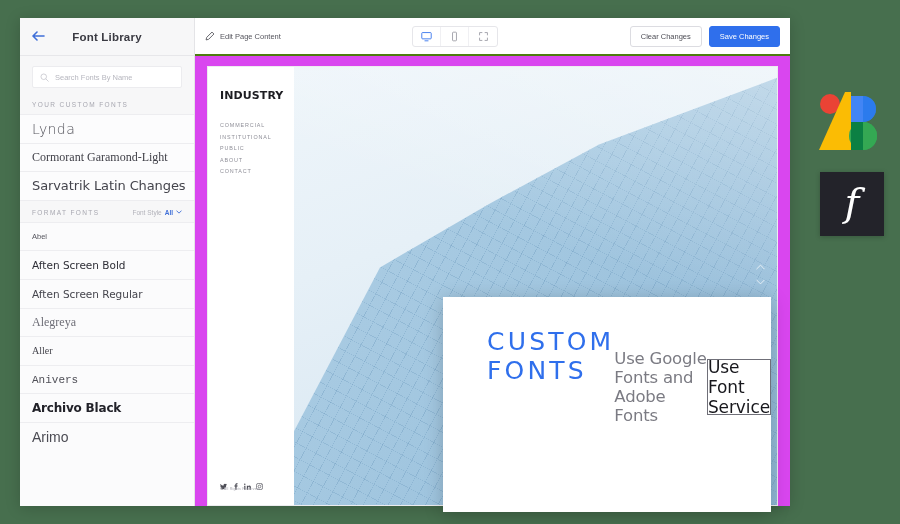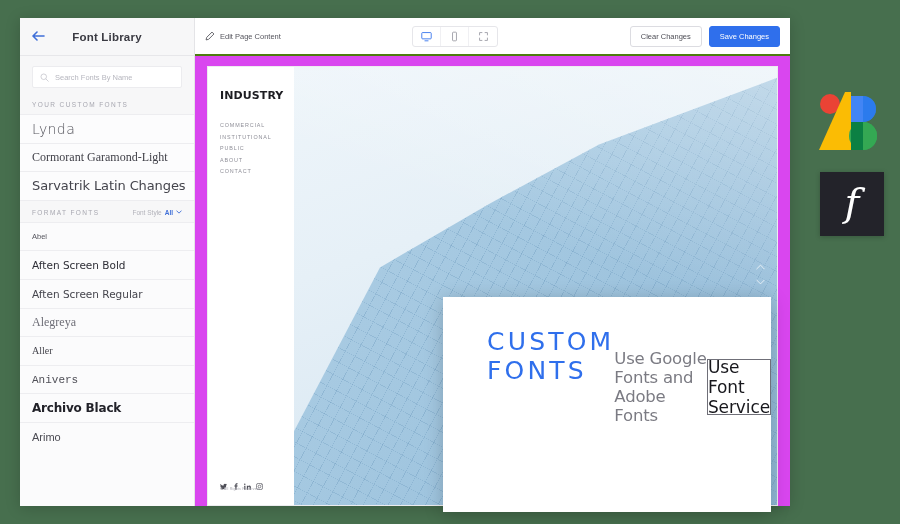--- a/index.html
+++ b/index.html
@@ -99,21 +99,21 @@
   .f-lynda   { font-family: "DejaVu Sans", sans-serif; font-size: 14px; font-weight: 300; letter-spacing: 0.4px; color: #55555d; }
   .f-cormorant { font-family: "Liberation Serif", serif; font-size: 12px; color: #3e3e46; }
   .f-sarvatrik { font-family: "DejaVu Sans", sans-serif; font-size: 13px; font-weight: 400; color: #44444c; letter-spacing: -0.1px; }
   .f-abel    { font-family: "Liberation Sans", sans-serif; font-size: 7.5px; color: #56565e; }
   .f-aftenb  { font-family: "DejaVu Sans", sans-serif; font-size: 10.5px; font-weight: 400; color: #2e2e36; }
   .f-aftenr  { font-family: "DejaVu Sans", sans-serif; font-size: 10.5px; font-weight: 400; color: #45454d; }
   .f-alegreya{ font-family: "Liberation Serif", serif; font-size: 12px; color: #6d6d76; }
   .f-aller   { font-family: Liberation Serif, serif; font-size: 10px; color: #43434b; }
   .f-anivers { font-family: Liberation Mono, monospace; font-size: 11px; color: #4f4f57; }
   .f-archivo { font-family: "DejaVu Sans", sans-serif; font-size: 12px; font-weight: 700; color: #222229; letter-spacing: -0.2px; }
-  .f-arimo   { font-family: "Liberation Sans", sans-serif; font-size: 11px; color: #4b4b53; }
+  .f-arimo   { font-family: "Liberation Sans", sans-serif; font-size: 14px; color: #4b4b53; }
 
   .format-head {
     display: flex; align-items: center; justify-content: space-between;
     padding: 8px 12px 6px 12px;
     background: #f7f7f8;
     border-top: 1px solid #ededf0;
   }
   .fh-left { font-size: 6.5px; color: #a7a7b0; letter-spacing: 1.4px; text-transform: uppercase; }
   .fh-right { display: flex; align-items: center; gap: 3px; }
   .fs-label { font-size: 6.5px; color: #b2b2ba; }

